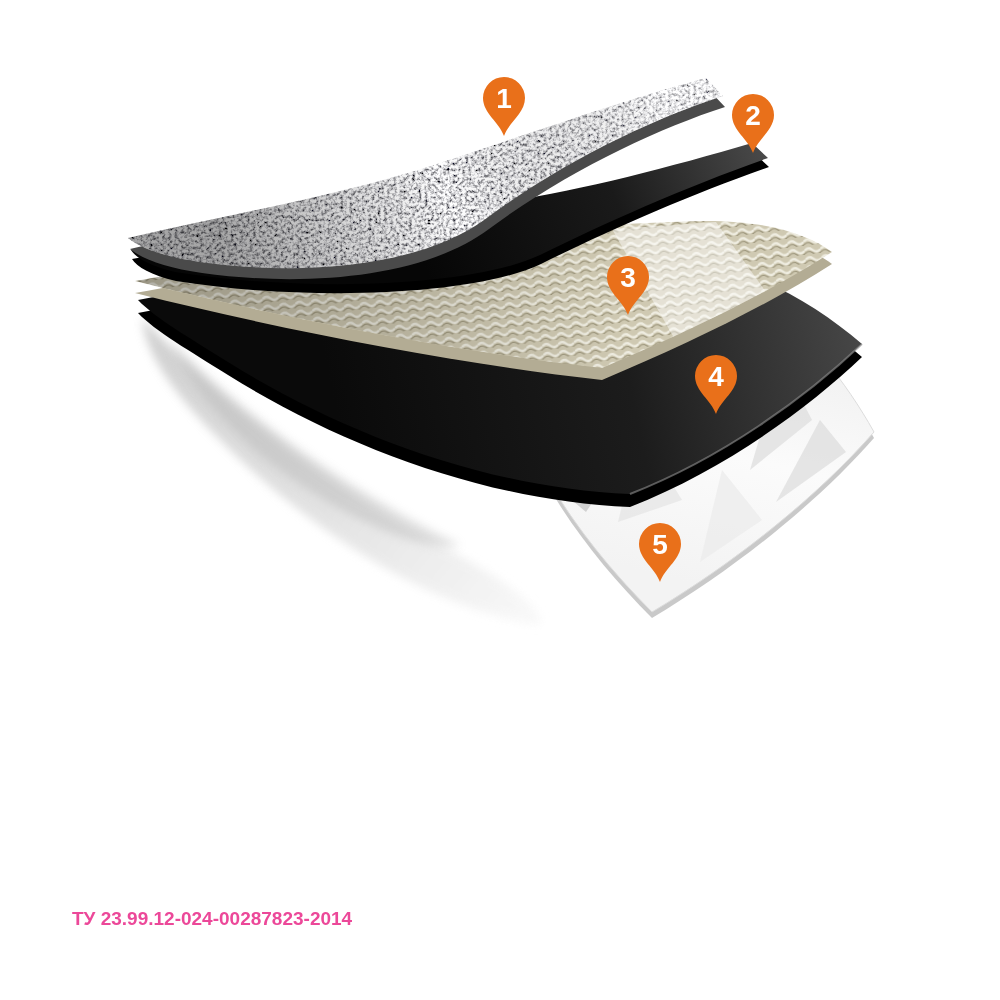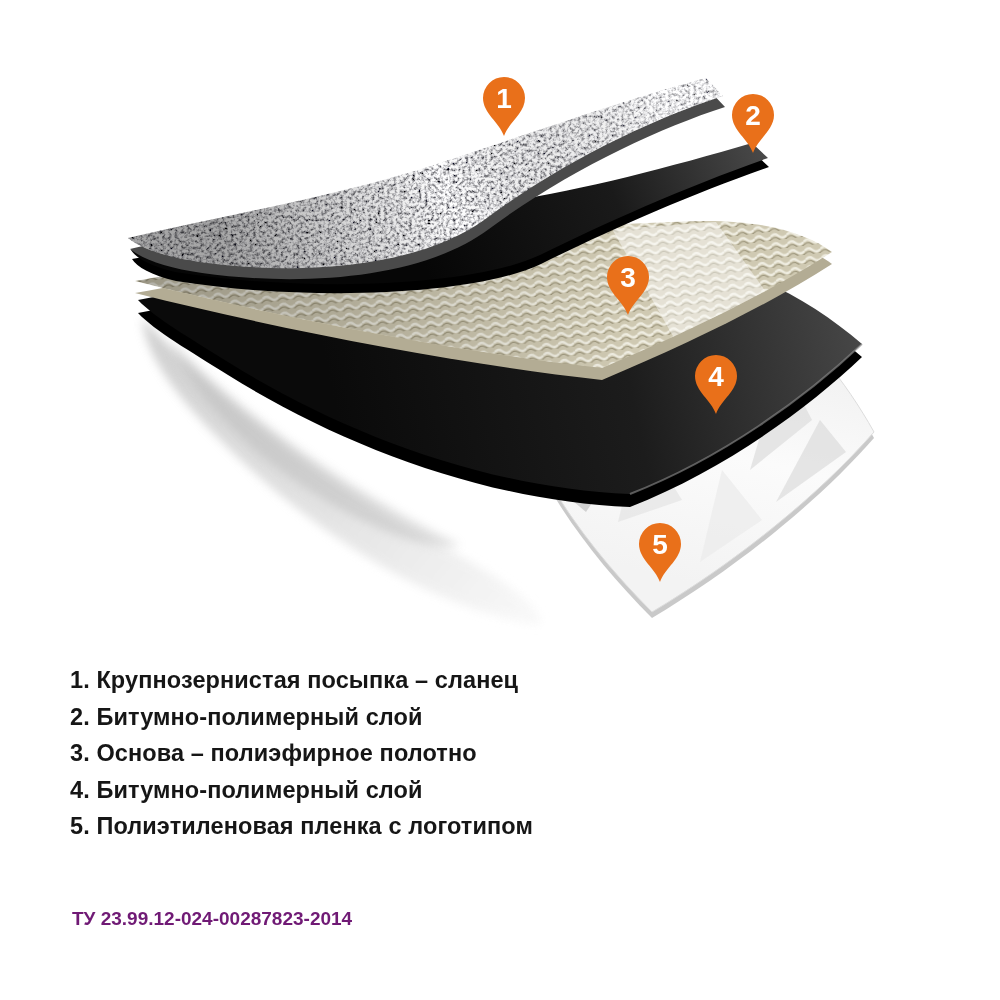--- a/index.html
+++ b/index.html
@@ -12,21 +12,21 @@
     font-family:"Liberation Sans","DejaVu Sans",sans-serif;
     font-size:28px;font-weight:700;fill:#ffffff;
     text-anchor:middle;dominant-baseline:central;
   }
   .legend{position:absolute;left:70px;top:662px;}
   .legend-item{
     font-size:23.5px;font-weight:700;color:#161616;line-height:36.6px;
     white-space:nowrap;letter-spacing:0.1px;
   }
   .footer-left,.footer-right{
-    position:absolute;top:908px;font-size:19px;font-weight:700;color:#701a75;
+    position:absolute;top:908px;font-size:19px;font-weight:700;color:#ec4899;
     line-height:21px;white-space:nowrap;
   }
   .footer-left{left:72px;}
   .footer-right{right:70px;text-align:right;}
 </style>
 </head>
 <body>
 
 <div class="page">
 
@@ -161,23 +161,16 @@
     <g transform="translate(716,414)">
       <path d="M0,0 C-5,-14 -21,-23 -21,-38 A21,21 0 1 1 21,-38 C21,-23 5,-14 0,0 Z" fill="#e9701a"></path>
       <text class="pin-num" x="0" y="-38">4</text>
     </g>
     <g transform="translate(660,582)">
       <path d="M0,0 C-5,-14 -21,-23 -21,-38 A21,21 0 1 1 21,-38 C21,-23 5,-14 0,0 Z" fill="#e9701a"></path>
       <text class="pin-num" x="0" y="-38">5</text>
     </g>
   </svg>
 
-  <div class="legend">
-    <div class="legend-item">1. Крупнозернистая посыпка – сланец</div>
-    <div class="legend-item">2. Битумно-полимерный слой</div>
-    <div class="legend-item">3. Основа – полиэфирное полотно</div>
-    <div class="legend-item">4. Битумно-полимерный слой</div>
-    <div class="legend-item">5. Полиэтиленовая пленка с логотипом</div>
-  </div>
 
   <div class="footer-left">ТУ 23.99.12-024-00287823-2014</div>
 
 </div>
 
 </body></html>

